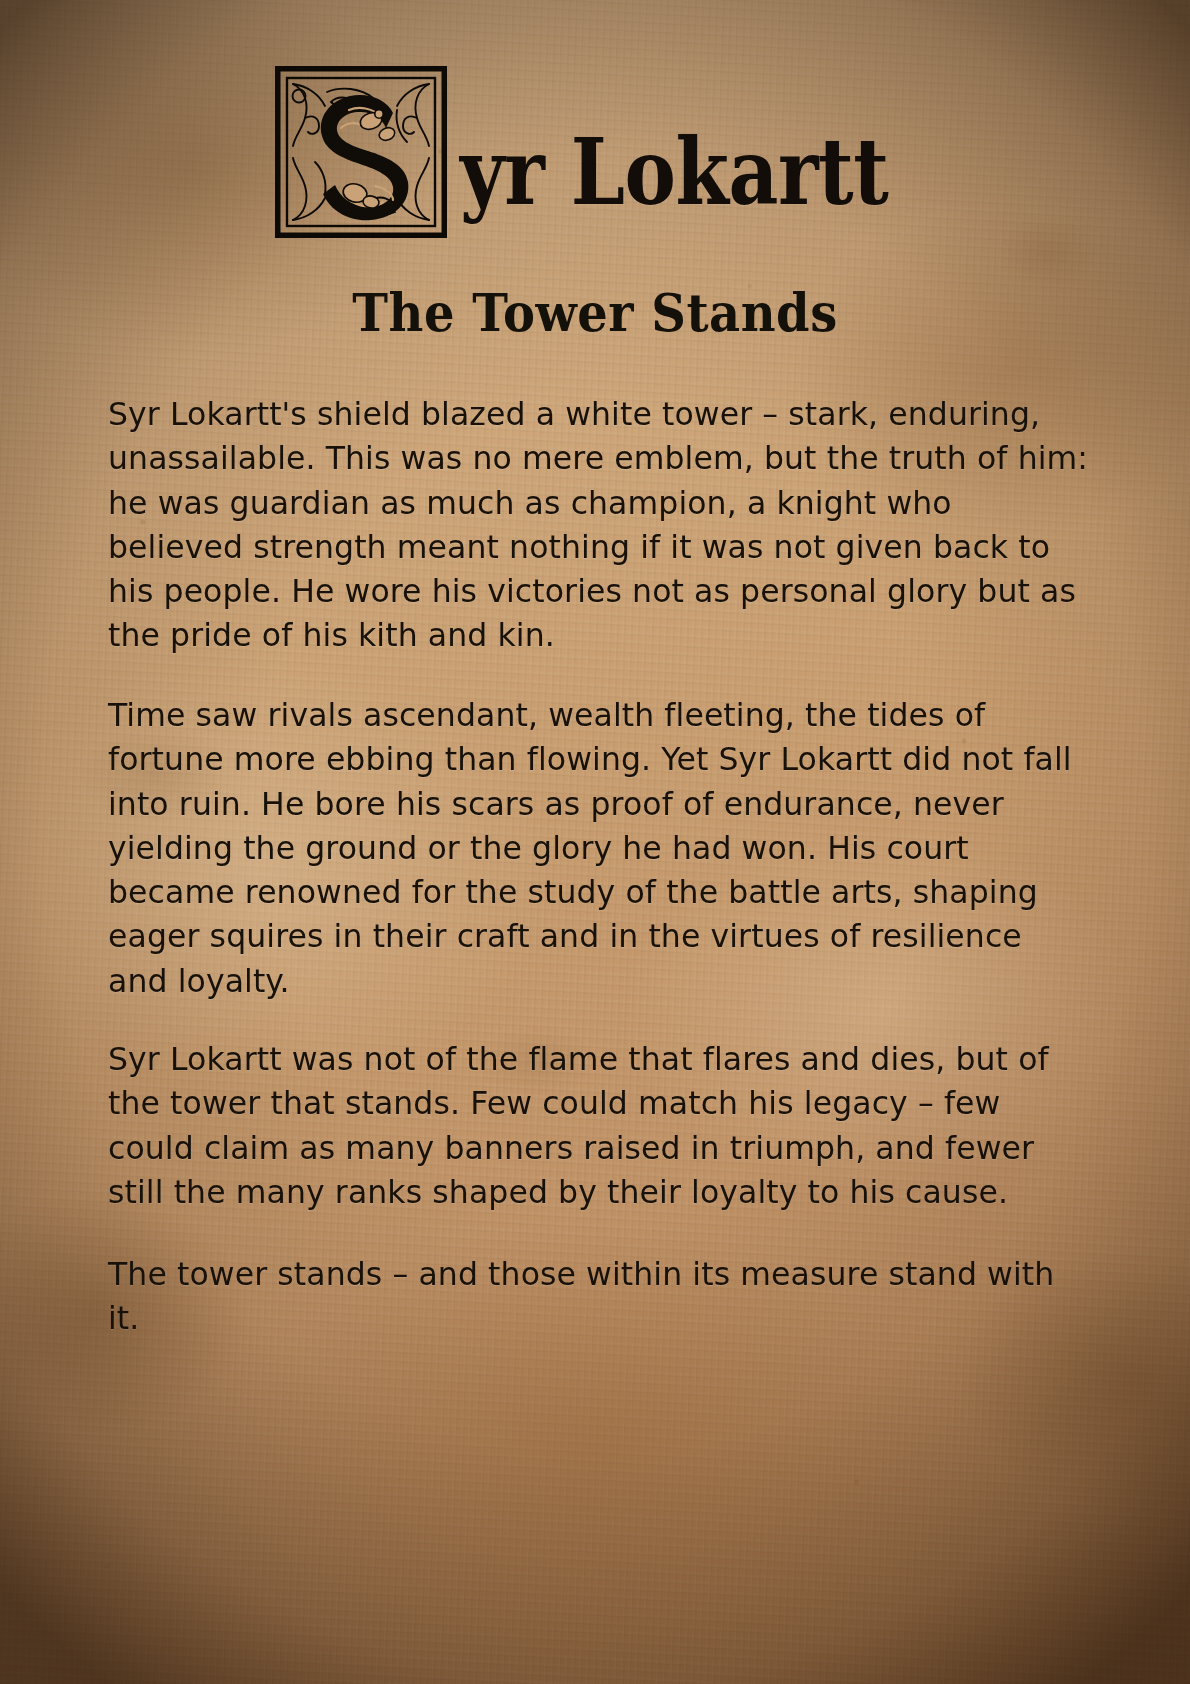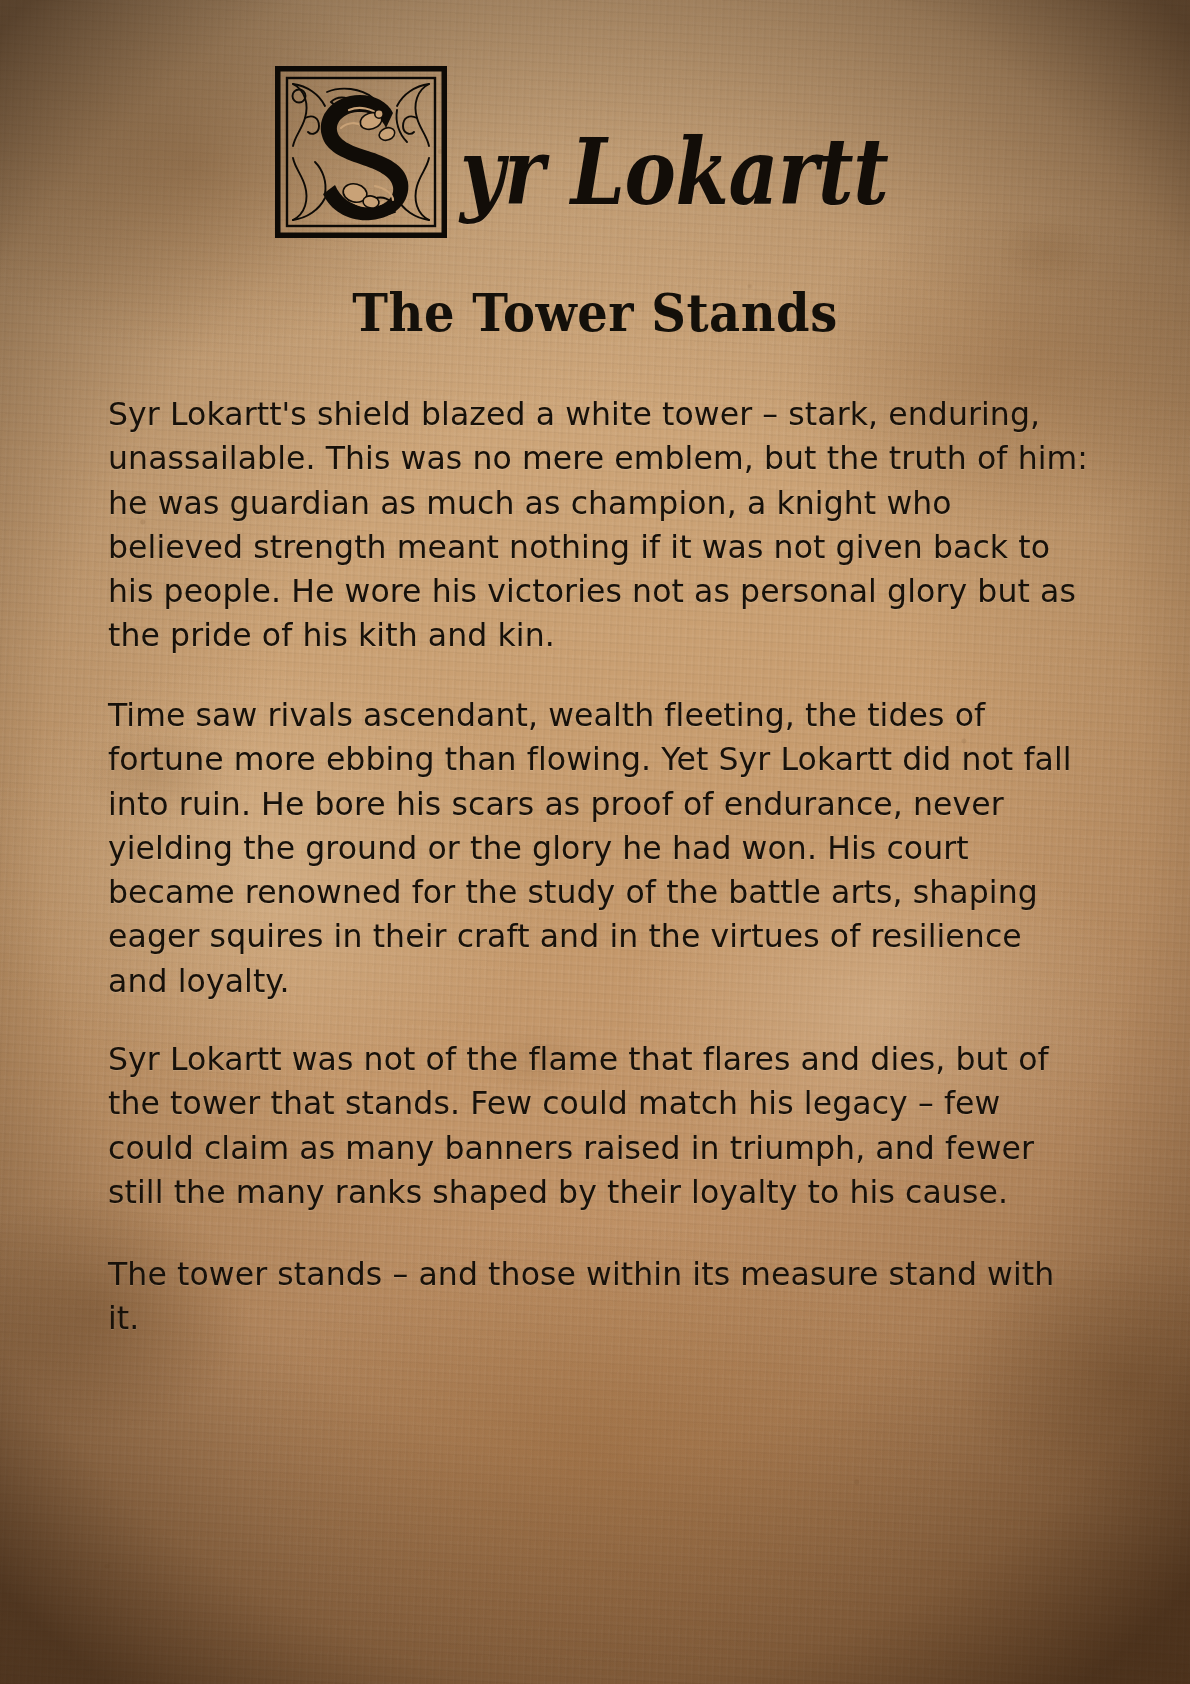--- a/index.html
+++ b/index.html
@@ -72,21 +72,20 @@
     position: relative;
     padding-top: 66px;
     display: flex;
     justify-content: center;
     align-items: flex-start;
   }
   .title-row {
     display: flex;
     align-items: flex-end;
     gap: 11px;
-    font-style: italic;
   }
 
   
   .dropcap {
     width: 172px;
     height: 172px;
     flex: 0 0 auto;
     position: relative;
     margin-bottom: 2px;
   }

